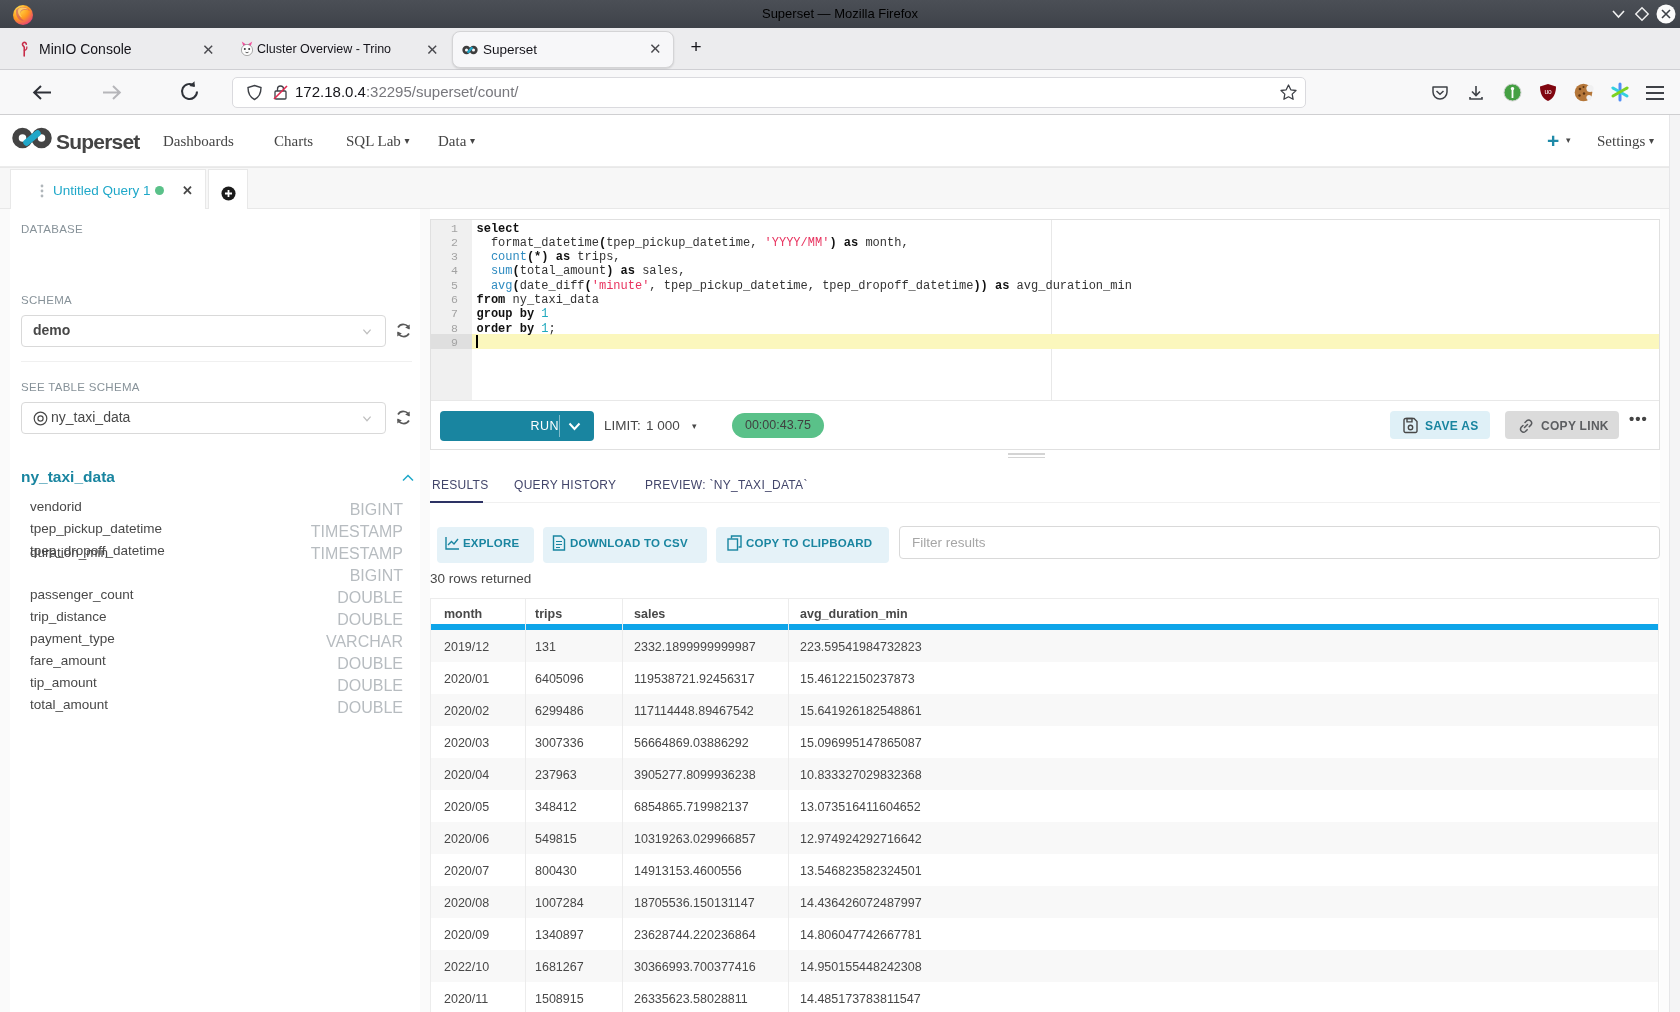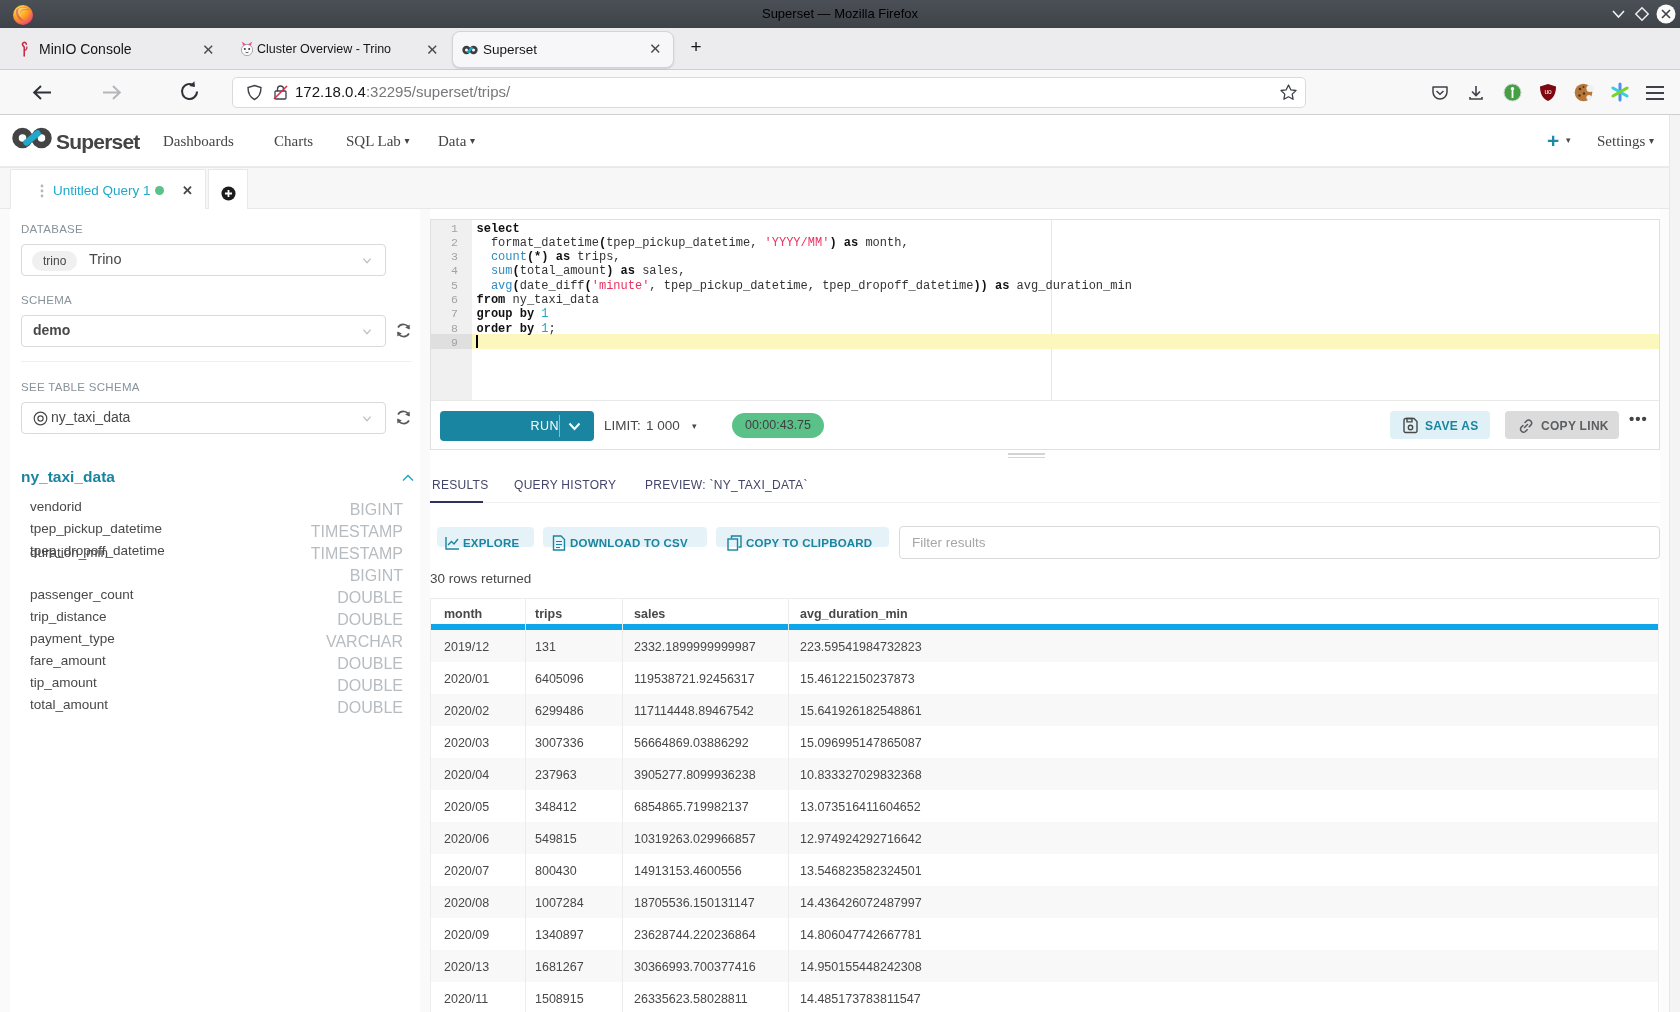--- a/index.html
+++ b/index.html
@@ -51,21 +51,21 @@
   .cline { position:absolute; left:45.5px; white-space:pre; font-family:"Liberation Mono",monospace;
     font-size:12px; color:#333; }
   .kw { font-weight:bold; color:#111; }
   .fn { color:#2e8bc0; }
   .st { color:#e8335f; }
   .nm { color:#1ea8bd; }
   #runrow { position:absolute; top:180px; left:0; width:1228px; height:49px;
     background:#fff; border-top:1px solid #e8e8e8; }
   
   .stab { top:478px; color:#42456a; font-size:12px; letter-spacing:.3px; }
-  .actbtn { top:527px; height:20px; background:#e5f2f8; border-radius:4px;
+  .actbtn { top:527px; height:36px; background:#e5f2f8; border-radius:4px;
     color:#1985a0; font-size:11.5px; font-weight:bold; letter-spacing:.2px; }
   
   #rtable { top:598px; left:430px; width:1229px; height:414px; border-top:1px solid #ececec; }
   .vline { position:absolute; top:0; width:1px; height:414px; background:#ececec; }
   .hrow { position:absolute; top:0; left:0; width:1229px; height:31px; background:#fff;
     border-bottom:6px solid #0ea5e9; }
   .drow { position:absolute; left:0; width:1229px; height:32px; }
   .cell { position:absolute; color:#484848; font-size:12.5px; white-space:nowrap; }
 </style>
 </head>
@@ -155,21 +155,21 @@
   </svg>
   <div class="abs" id="urlbox"></div>
   <svg class="abs" style="top:84px;left:246px;" width="17" height="17" viewBox="0 0 17 17">
     <path d="M8.5 1.5 L15 3.5 C15 9 13.5 13 8.5 15.5 C3.5 13 2 9 2 3.5 Z" stroke="#3e4147" stroke-width="1.4" fill="none"></path>
   </svg>
   <svg class="abs" style="top:84px;left:272px;" width="17" height="17" viewBox="0 0 17 17">
     <rect x="3" y="7" width="11" height="8" rx="1" stroke="#3e4147" stroke-width="1.3" fill="none"></rect>
     <path d="M5.5 7 V5 a3 3 0 0 1 6 0 V7" stroke="#3e4147" stroke-width="1.3" fill="none"></path>
     <path d="M2 15 L15 2" stroke="#e22850" stroke-width="1.6"></path>
   </svg>
-  <div class="abs" style="top:83px;left:295px;font-size:15px;color:#16161a;">172.18.0.4<span style="color:#77777c;">:32295/superset/trips/</span></div>
+  <div class="abs" style="top:83px;left:295px;font-size:15px;color:#16161a;">172.18.0.4<span style="color:#77777c;">:32295/superset/count/</span></div>
   <svg class="abs" style="top:83px;left:1279px;" width="19" height="19" viewBox="0 0 19 19">
     <path d="M9.5 2 L11.8 6.8 L17 7.5 L13.2 11.1 L14.1 16.3 L9.5 13.8 L4.9 16.3 L5.8 11.1 L2 7.5 L7.2 6.8 Z" stroke="#3e4147" stroke-width="1.3" fill="none" stroke-linejoin="round"></path>
   </svg>
 
   <svg class="abs" style="top:84px;left:1431px;" width="18" height="18" viewBox="0 0 18 18">
     <path d="M2 3 h14 v5 a7 7 0 0 1 -14 0 Z" stroke="#3e4147" stroke-width="1.5" fill="none" stroke-linejoin="round"></path>
     <path d="M5.5 7 L9 10.3 L12.5 7" stroke="#3e4147" stroke-width="1.5" fill="none"></path>
   </svg>
   <svg class="abs" style="top:84px;left:1467px;" width="18" height="18" viewBox="0 0 18 18">
     <path d="M9 2 V11 M5 7.5 L9 11.5 L13 7.5" stroke="#3e4147" stroke-width="1.6" fill="none"></path>
@@ -236,27 +236,20 @@
     <div id="qplus">
       <svg style="position:absolute;top:16px;left:12px;" width="15" height="15" viewBox="0 0 17 17">
         <circle cx="8.5" cy="8.5" r="8" fill="#1b1b1b"></circle>
         <path d="M8.5 4.5 V12.5 M4.5 8.5 H12.5" stroke="#fff" stroke-width="2"></path>
       </svg>
     </div>
   </div>
 
   <div class="abs" id="sidebar">
     <div class="abs slabel" style="top:14px;left:11px;">DATABASE</div>
-    <div class="abs sselect" style="top:35px;">
-      <div style="position:absolute;top:5.5px;left:10px;height:20px;line-height:20px;padding:0 11px;background:#f0f0f0;border-radius:10px;font-size:12px;color:#484848;">trino</div>
-      <div style="position:absolute;top:6px;left:67px;font-size:14.5px;color:#484848;">Trino</div>
-      <svg class="schev" viewBox="0 0 10 10">
-          <path d="M1 3 L5 7.5 L9 3" stroke="#bfbfbf" stroke-width="1.4" fill="none"></path>
-        </svg>
-    </div>
     <div class="abs slabel" style="top:85px;left:11px;">SCHEMA</div>
     <div class="abs sselect" style="top:106px;">
       <div style="position:absolute;top:6px;left:11px;font-size:14px;color:#484848;font-weight:bold;">demo</div>
       <svg class="schev" viewBox="0 0 10 10">
           <path d="M1 3 L5 7.5 L9 3" stroke="#bfbfbf" stroke-width="1.4" fill="none"></path>
         </svg>
     </div>
     <svg class="abs refresh" style="top:113px;" viewBox="0 0 17 17">
       <path d="M3 5.5 a6.2 6.2 0 0 1 11.2 1.2" stroke="#595959" stroke-width="1.7" fill="none"></path>
       <path d="M14.8 2.6 L14.4 7.4 L10.2 5.6 Z" fill="#595959"></path>
@@ -458,21 +451,21 @@
       <div class="cell" style="top:10px;left:204px;">18705536.150131147</div>
       <div class="cell" style="top:10px;left:370px;">14.436426072487997</div>
     </div>
     <div class="drow" style="top:319px;background:#ffffff;">
       <div class="cell" style="top:10px;left:14px;">2020/09</div>
       <div class="cell" style="top:10px;left:105px;">1340897</div>
       <div class="cell" style="top:10px;left:204px;">23628744.220236864</div>
       <div class="cell" style="top:10px;left:370px;">14.806047742667781</div>
     </div>
     <div class="drow" style="top:351px;background:#f8f8f8;">
-      <div class="cell" style="top:10px;left:14px;">2020/13</div>
+      <div class="cell" style="top:10px;left:14px;">2022/10</div>
       <div class="cell" style="top:10px;left:105px;">1681267</div>
       <div class="cell" style="top:10px;left:204px;">30366993.700377416</div>
       <div class="cell" style="top:10px;left:370px;">14.950155448242308</div>
     </div>
     <div class="drow" style="top:383px;background:#ffffff;">
       <div class="cell" style="top:10px;left:14px;">2020/11</div>
       <div class="cell" style="top:10px;left:105px;">1508915</div>
       <div class="cell" style="top:10px;left:204px;">26335623.58028811</div>
       <div class="cell" style="top:10px;left:370px;">14.485173783811547</div>
     </div>

